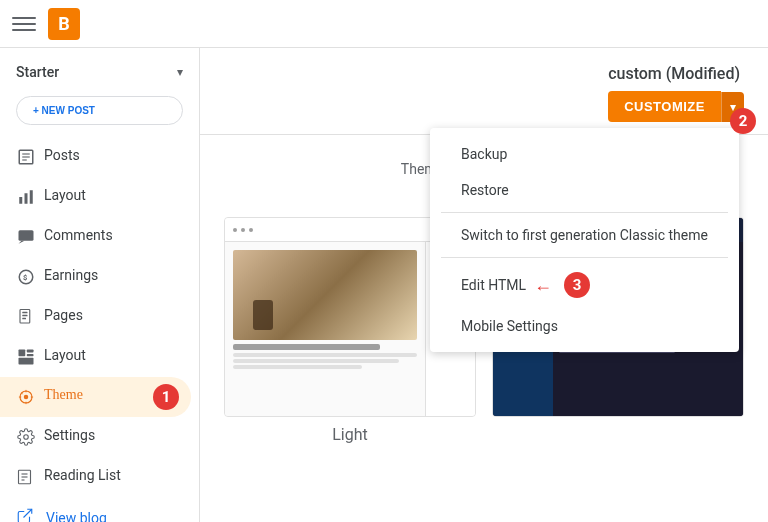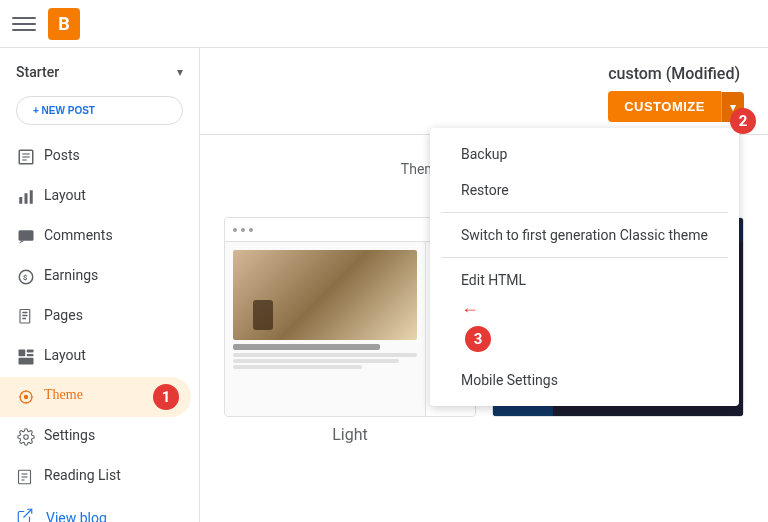--- a/index.html
+++ b/index.html
@@ -539,21 +539,21 @@
       </div>
     </div>
 
     <div class="dropdown-menu">
       <div class="dropdown-item">Backup</div>
       <div class="dropdown-item">Restore</div>
       <div class="dropdown-divider"></div>
       <div class="dropdown-item">Switch to first generation Classic theme</div>
       <div class="dropdown-divider"></div>
 
-      <div class="dropdown-item" style="display:flex;align-items:flex-start;gap:8px;flex-direction:column;">
+      <div class="dropdown-item" style="display:flex;align-items:center;gap:8px;">
         <span>Edit HTML</span>
         <span style="color:#e53935;font-size:18px;font-weight:bold;">←</span>
         <span style="margin-left:4px;display:inline-flex;align-items:center;justify-content:center;width:26px;height:26px;border-radius:50%;background:#e53935;color:#fff;font-size:15px;font-weight:bold;">3</span>
       </div>
       <div class="dropdown-item">Mobile Settings</div>
     </div>
 
     <div class="theme-preview-area">
       <div class="theme-preview-unavailable">
         <span style="white-space:pre-line;">Theme preview is currently

